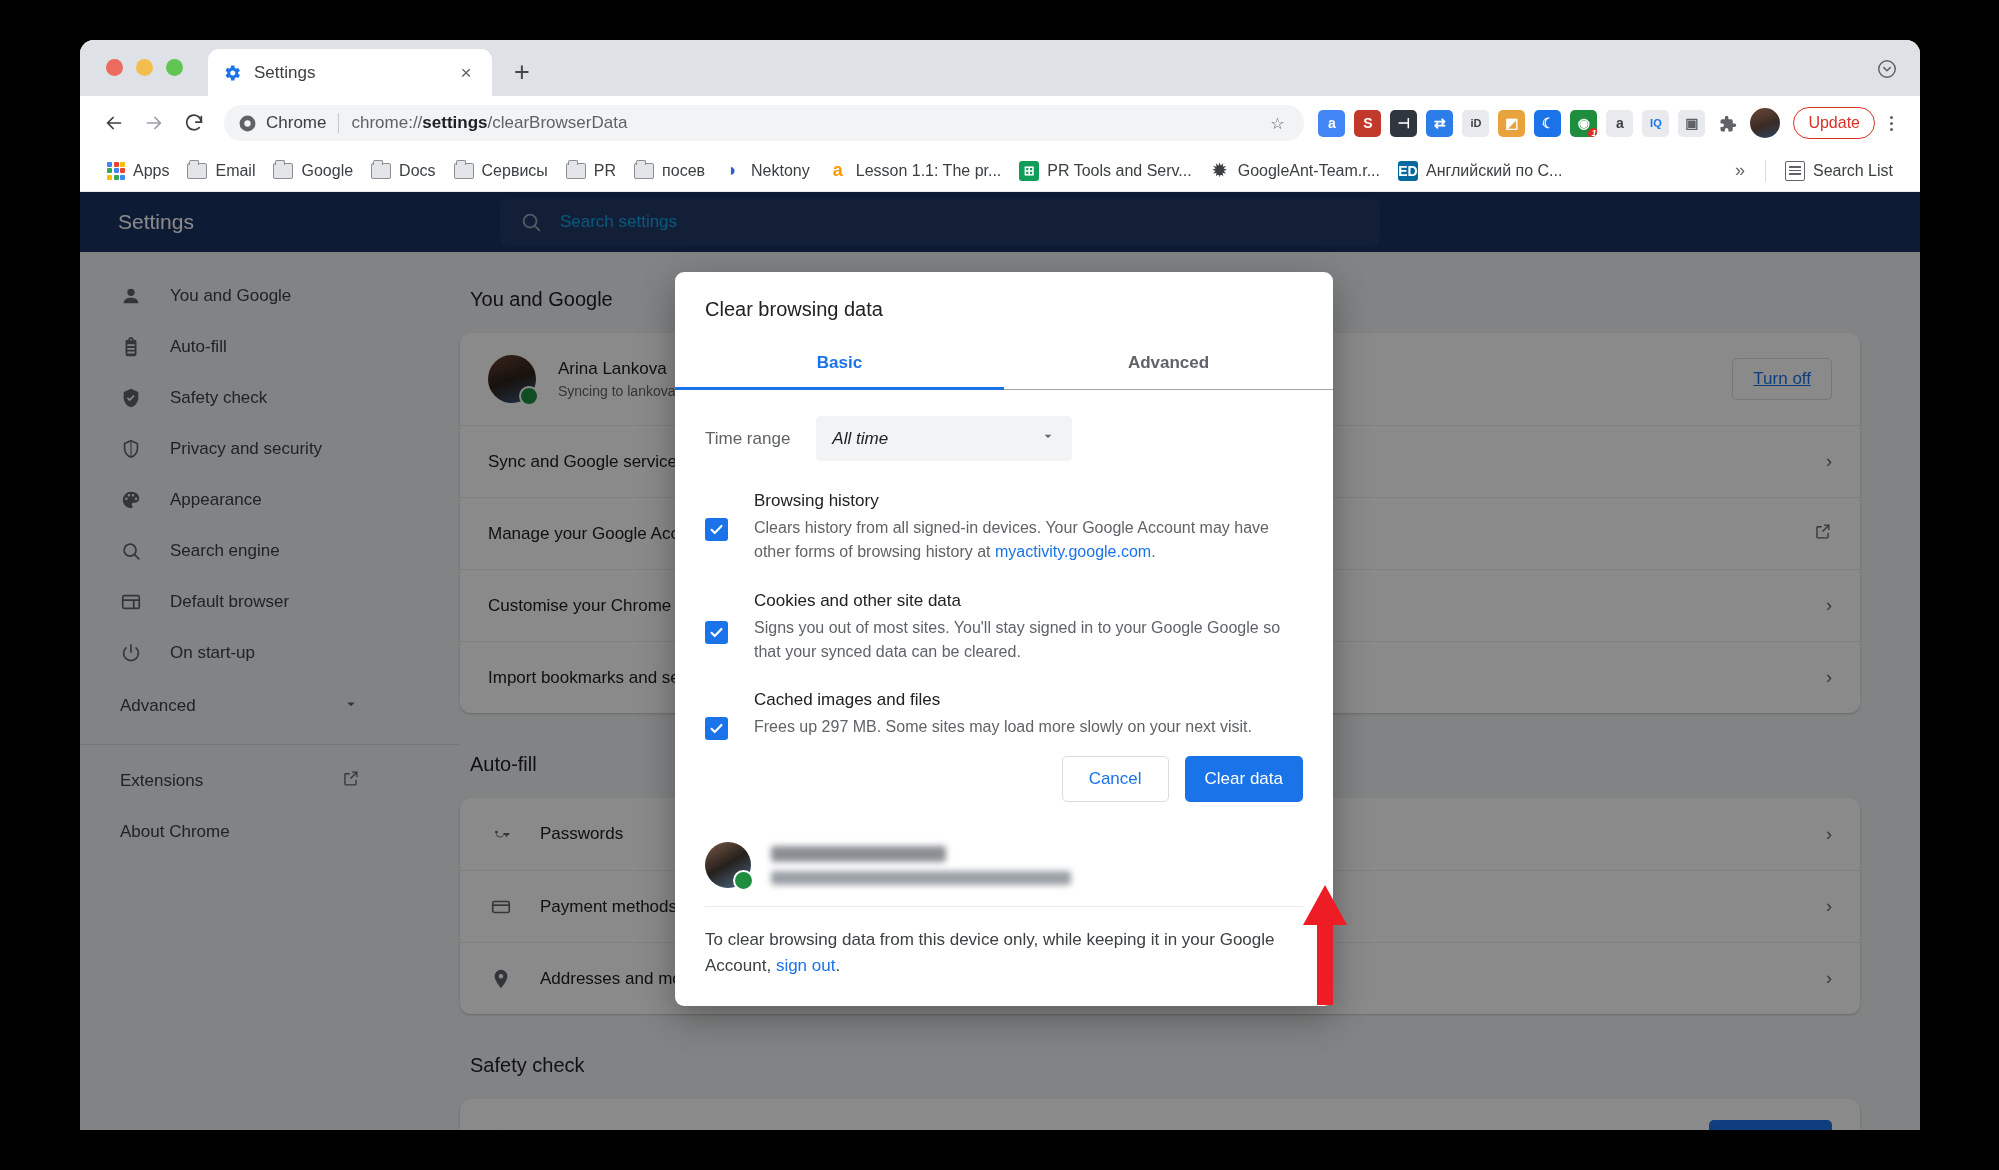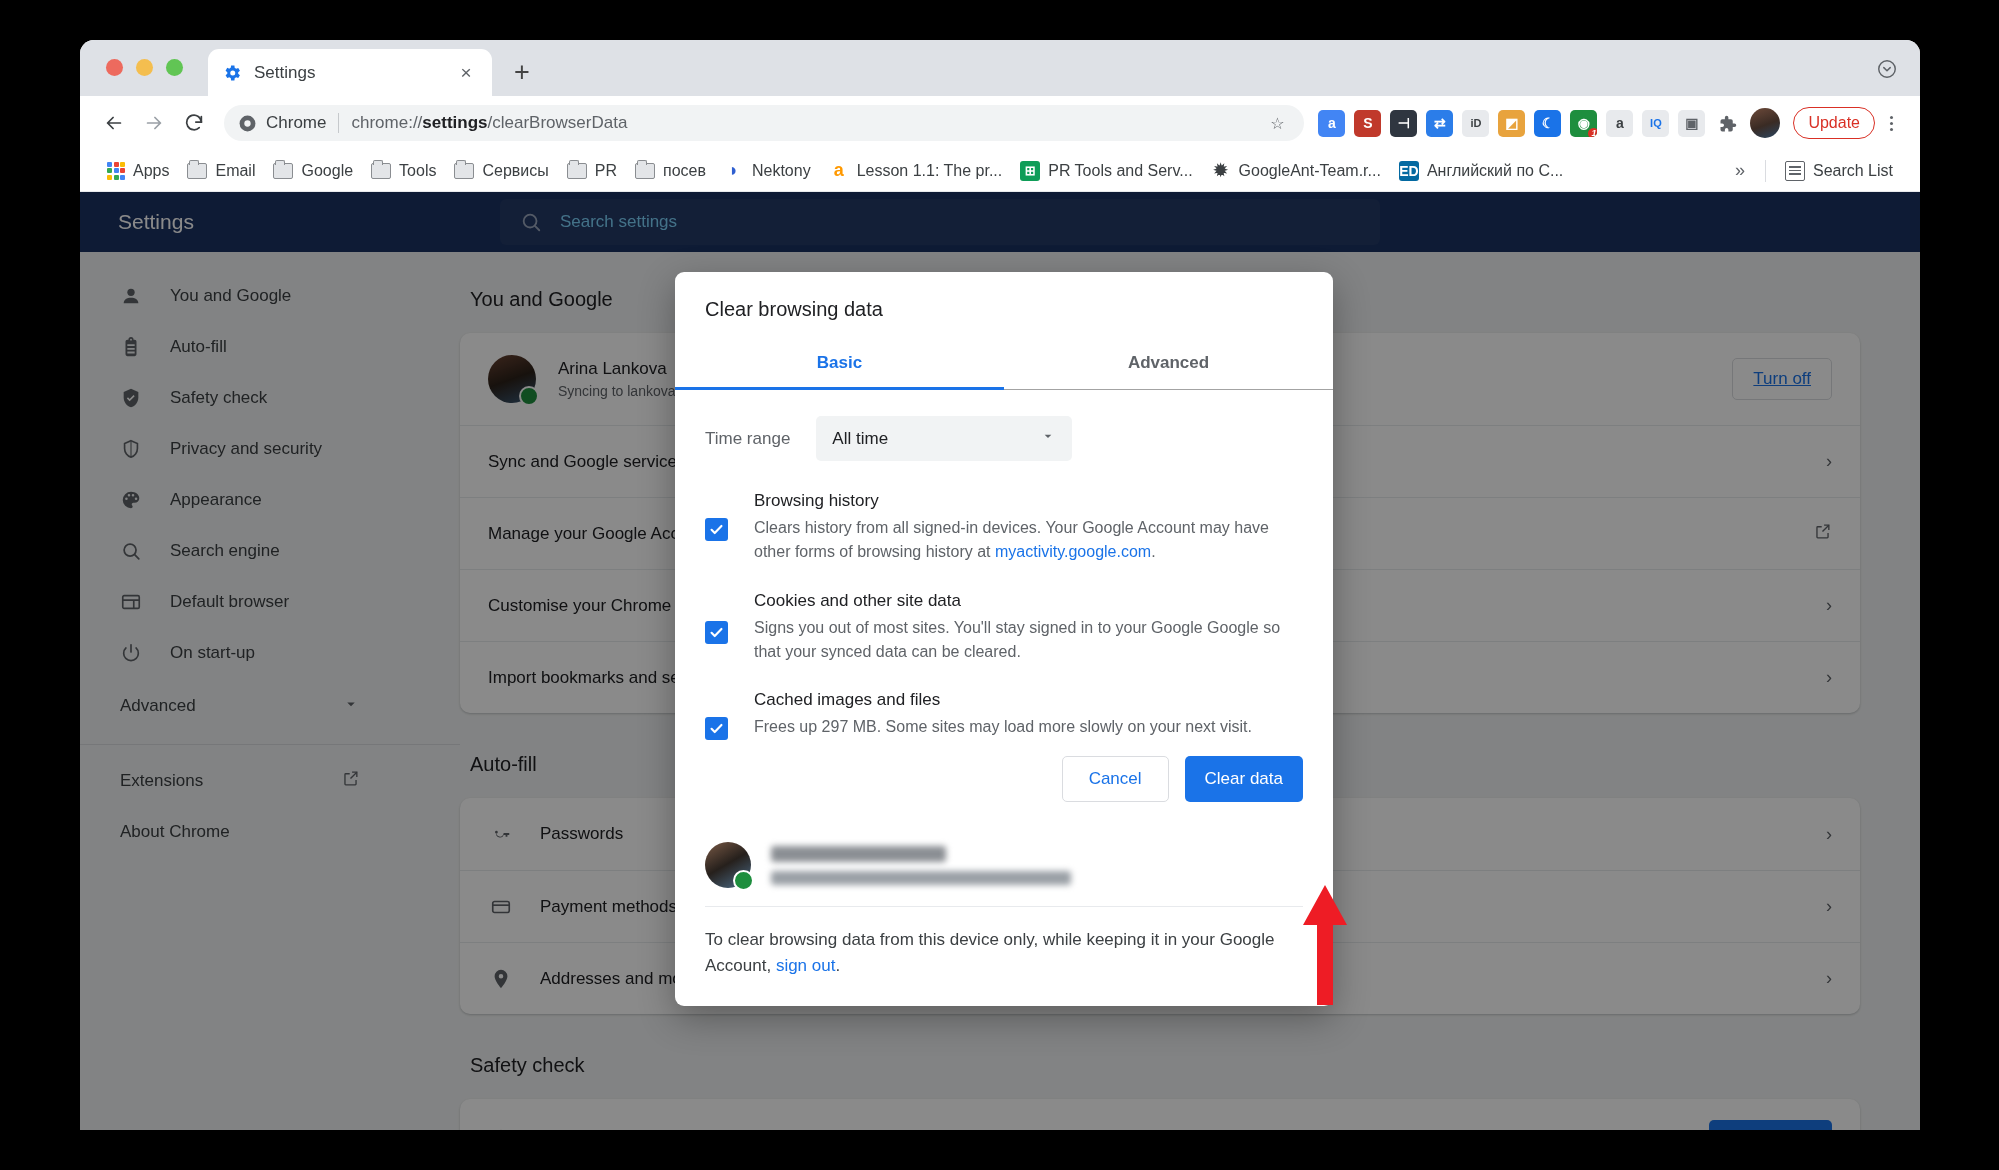--- a/index.html
+++ b/index.html
@@ -194,21 +194,21 @@
   .settings-title { color: #fff; font-size: 21px; }
   .search-settings {
     margin-left: 306px;
     width: 880px; height: 46px;
     background: #243a66;
     border-radius: 6px;
     display: flex; align-items: center;
     padding: 0 20px; gap: 18px;
   }
   .search-icon-wrap { color: #9aa6bd; display:flex;align-items:center; }
-  .search-ph { color: #7dd3fc; font-size: 17px; }
+  .search-ph { color: #0ea5e9; font-size: 17px; }
 
   .settings-body { display: flex; height: calc(100% - 60px); }
   .sidebar { width: 380px; flex: none; padding-top: 18px; }
   .side-item {
     height: 51px; display: flex; align-items: center;
     padding-left: 40px; gap: 28px;
     font-size: 17px; color: #3c4043;
   }
   .side-ico { width: 22px; height: 22px; flex: none; color: #5f6368; display:flex;align-items:center;justify-content:center;}
   .side-adv { display: flex; align-items: center; padding-left: 40px; height: 56px; font-size: 17px; color: #3c4043; }
@@ -288,21 +288,21 @@
     width: 50%; height: 3px; background: #1a73e8;
   }
   .dlg-body { padding: 26px 30px 0; min-height: 360px; }
   .timerange { display: flex; align-items: center; gap: 26px; margin-bottom: 30px; }
   .tr-label { font-size: 17px; color: #5f6368; }
   .tr-select {
     flex: none; width: 256px; height: 45px;
     background: #f1f3f4; border-radius: 5px;
     display: flex; align-items: center;
     padding: 0 16px;
-    font-size: 17px; color: #202124;
+    font-size: 17px; color: #202124; font-style: italic;
   }
   .tr-select .caret { margin-left: auto; color: #5f6368; }
 
   .cbrow { display: flex; gap: 26px; margin-bottom: 26px; align-items: flex-start; }
   .cbox {
     width: 23px; height: 23px; border-radius: 3px;
     background: #1a73e8; flex: none;
     margin-top: 27px;
     display: flex; align-items: center; justify-content: center;
   }
@@ -473,21 +473,21 @@
       <div class="bm">
         <span class="folder-ico"></span>
         <span class="bm-label">Email</span>
       </div>
       <div class="bm">
         <span class="folder-ico"></span>
         <span class="bm-label">Google</span>
       </div>
       <div class="bm">
         <span class="folder-ico"></span>
-        <span class="bm-label">Tools</span>
+        <span class="bm-label">Docs</span>
       </div>
       <div class="bm">
         <span class="folder-ico"></span>
         <span class="bm-label">Сервисы</span>
       </div>
       <div class="bm">
         <span class="folder-ico"></span>
         <span class="bm-label">PR</span>
       </div>
       <div class="bm">

